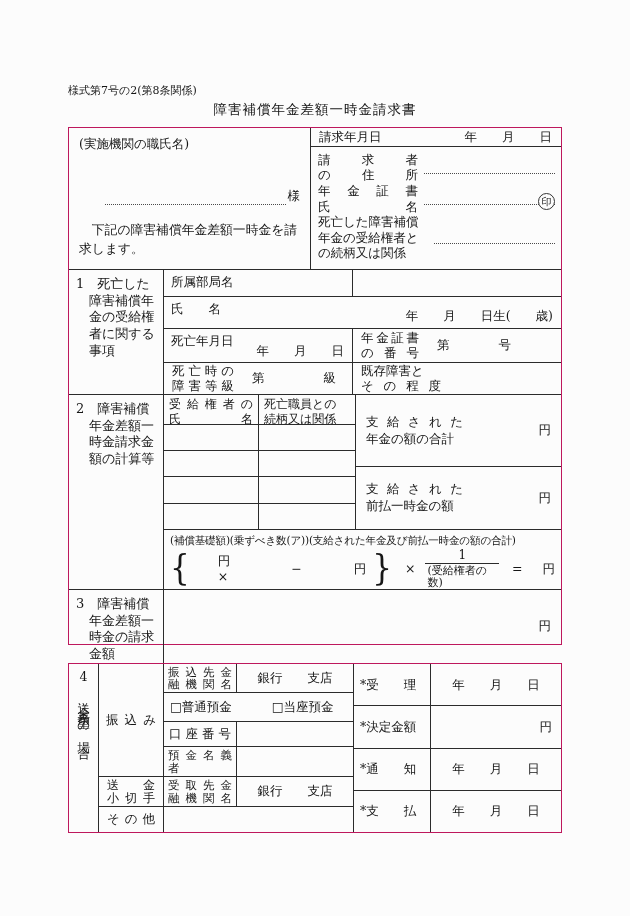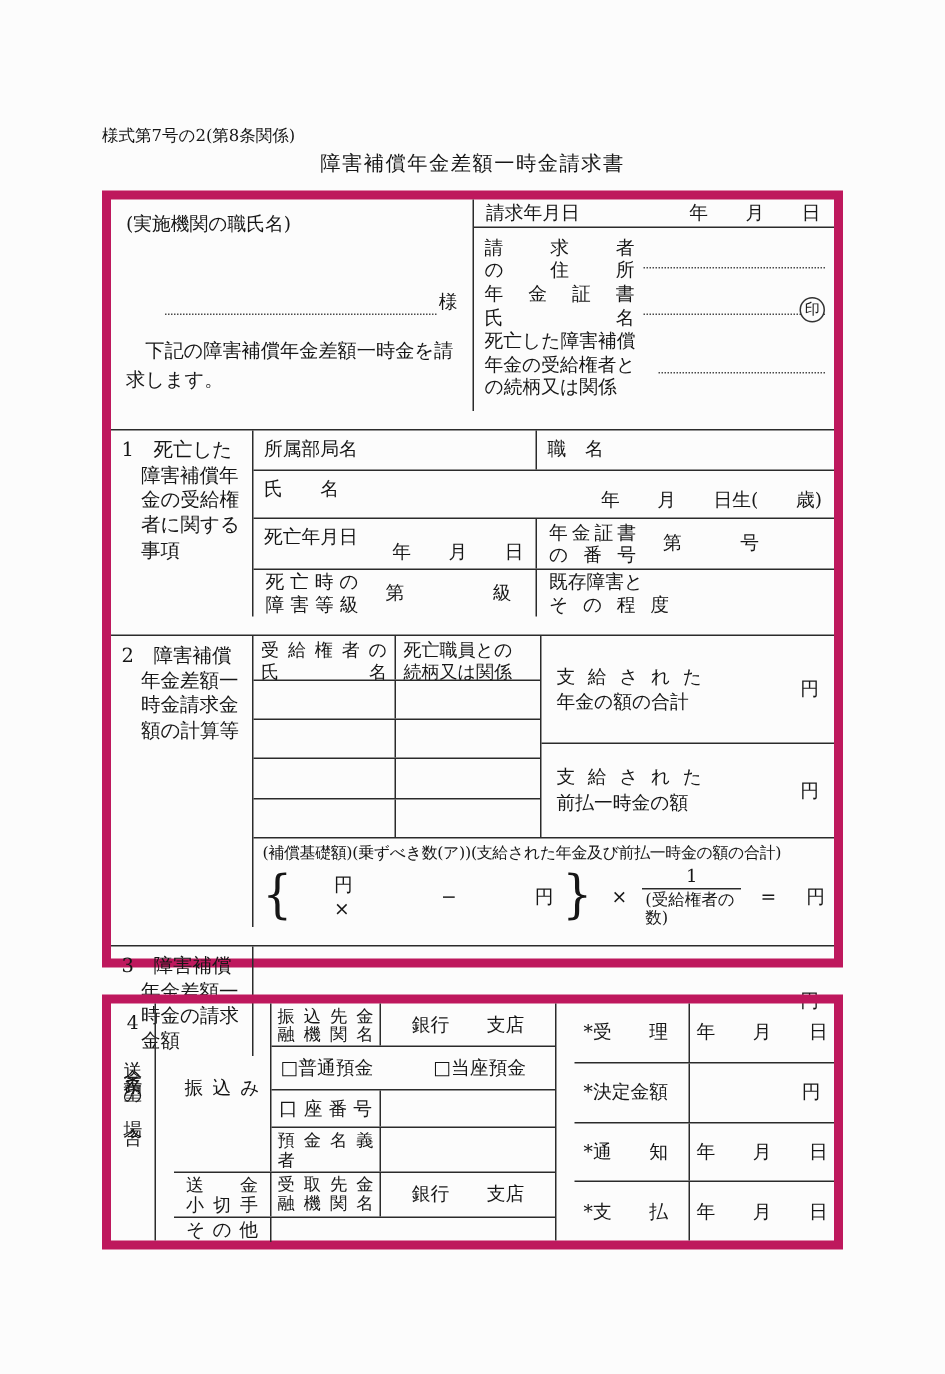--- a/index.html
+++ b/index.html
@@ -3,21 +3,21 @@
 <meta charset="utf-8">
 <style>
   * { margin:0; padding:0; box-sizing:border-box; }
   html,body { background:#ffffff; }
   .page {
     position:relative; width:630px; height:916px; background:#fcfcfc;
     font-family:"DejaVu Serif","Liberation Serif",serif;
     color:#161616; font-size:12.5px; line-height:1.3;
     overflow:hidden;
   }
-  .tbl { position:absolute; border:6px solid #be185d; display:flex; flex-direction:column;gap:12px; }
+  .tbl { position:absolute; border:1px solid #be185d; display:flex; flex-direction:column; }
   .row { display:flex; }
   .bt { border-top:1px solid #2b2b2b; }
   .br { border-right:1px solid #2b2b2b; }
   .bb { border-bottom:1px solid #2b2b2b; }
   .jj { text-align:justify; text-align-last:justify; }
   .cpad { padding:4px 7px; }
   .seclabel { font-size:13px; line-height:1.28; padding:6px 5px 0 7px; }
   .hang { padding-left:1em; text-indent:-1em; }
   .dotfill { border-bottom:1px dotted #4a4a4a; }
   .abs-br { position:absolute; right:8px; bottom:3px; white-space:nowrap; }
@@ -114,21 +114,20 @@
       </div>
     </div>
 
     <div class="row bt" style="height:125px;">
       <div class="seclabel br" style="width:95px;">
         <div class="hang">1　死亡した障害補償年金の受給権者に関する事項</div>
       </div>
       <div style="flex:1; display:flex; flex-direction:column;">
         <div class="row" style="height:27px;">
           <div class="br cpad" style="width:189px;font-family:Liberation Serif, serif;">所属部局名</div>
-          <div class="cpad" style="flex:1;">職　名</div>
         </div>
         <div class="bt" style="height:32px; position:relative;">
           <div class="cpad" style="display:inline-block;">氏　　名</div>
           <div class="abs-br">年　　月　　日生(　　歳)</div>
         </div>
         <div class="row bt" style="height:35px;">
           <div class="br" style="width:189px; position:relative;">
             <div class="cpad" style="display:inline-block;">死亡年月日</div>
             <div class="abs-br">年　　月　　日</div>
           </div>
@@ -279,21 +278,21 @@
           <div class="row" style="flex:1;">
             <div class="br smalllab" style="width:73px;">
               <div class="jj">預金名義</div>
               <div>者</div>
             </div>
             <div style="flex:1;"></div>
           </div>
         </div>
       </div>
 
-      <div class="row bt" style="height:30px;font-family:Liberation Serif, serif;">
+      <div class="row bt" style="height:30px;">
         <div class="br smalllab" style="width:65px; padding:2px 8px; font-size:12px;">
           <div class="jj">送金</div>
           <div class="jj">小切手</div>
         </div>
         <div class="br smalllab" style="width:73px;">
           <div class="jj">受取先金</div>
           <div class="jj">融機関名</div>
         </div>
         <div class="center" style="flex:1;">銀行　　支店</div>
       </div>

